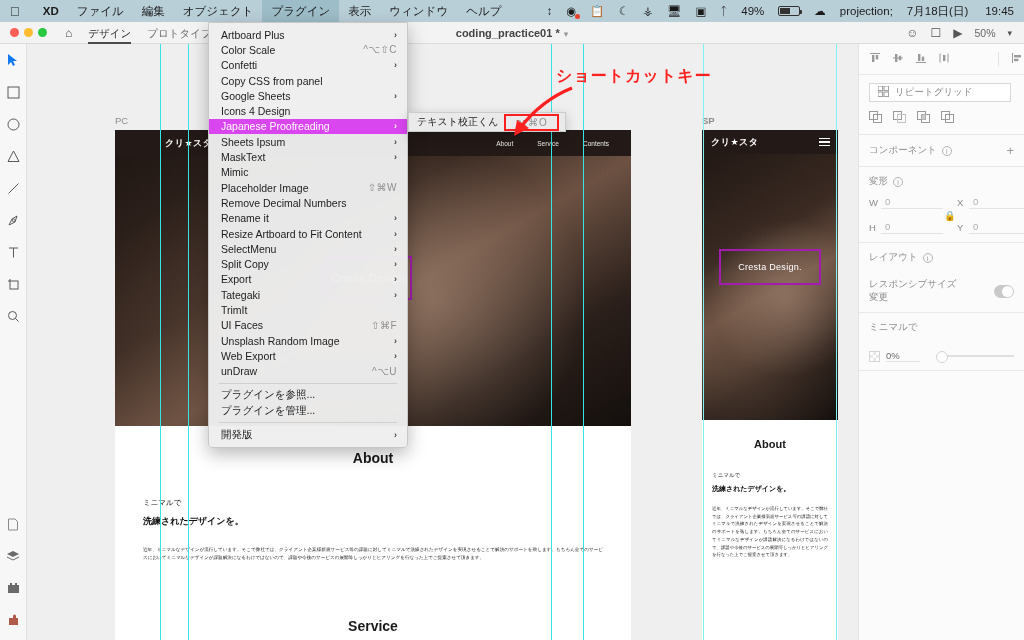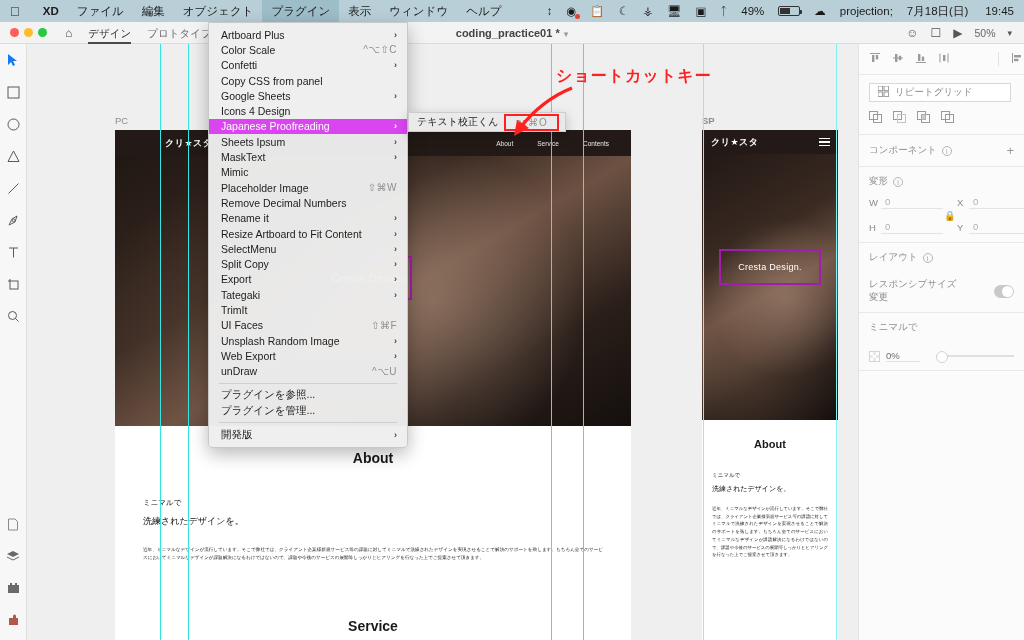--- a/index.html
+++ b/index.html
@@ -112,21 +112,21 @@
     position: absolute; border: 2px solid #a21caf; display: flex; align-items: center; justify-content: center;
     z-index: 3;
   }
   .herobox span { color: #fff; font-size: 11px; letter-spacing: .3px; }
 
   .section { position: absolute; left: 0; width: 100%; }
   .sec-h {
     text-align: center; font-weight: bold; color: #1a1a1a;
   }
   .lead { font-weight: normal; color: #111; }
-  .lead2 { font-weight: normal; color: #111; }
+  .lead2 { font-weight: bold; color: #111; }
   .body-txt { color: #222; line-height: 1.75; text-align: justify; }
 
   .guide { position: absolute; top: 0; bottom: 0; width: 1px; background: #35e4e4; z-index: 6; }
   .guide-soft { background: #7ff3f3; }
 
   
   .dropdown {
     position: absolute; left: 208px; top: 22px; width: 200px;
     background: rgba(238,238,238,0.97); border: 1px solid #c8c8c8;
     box-shadow: 0 6px 18px rgba(0,0,0,0.28);

